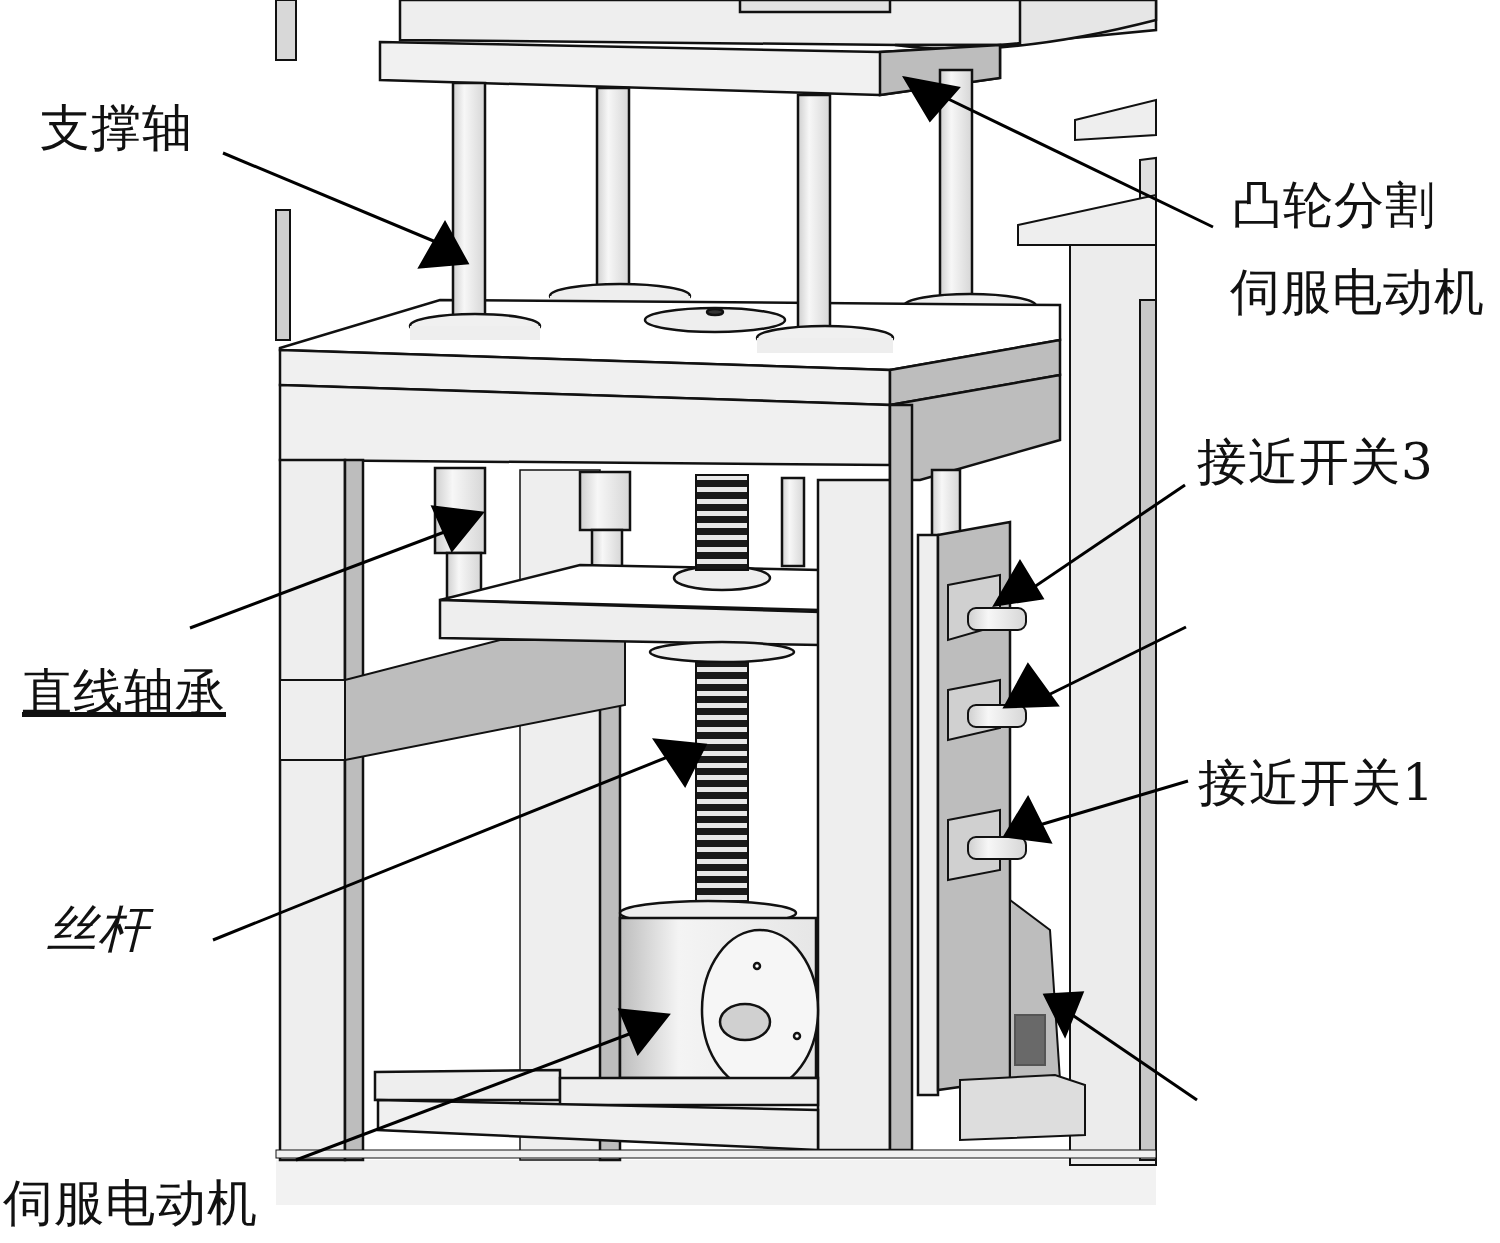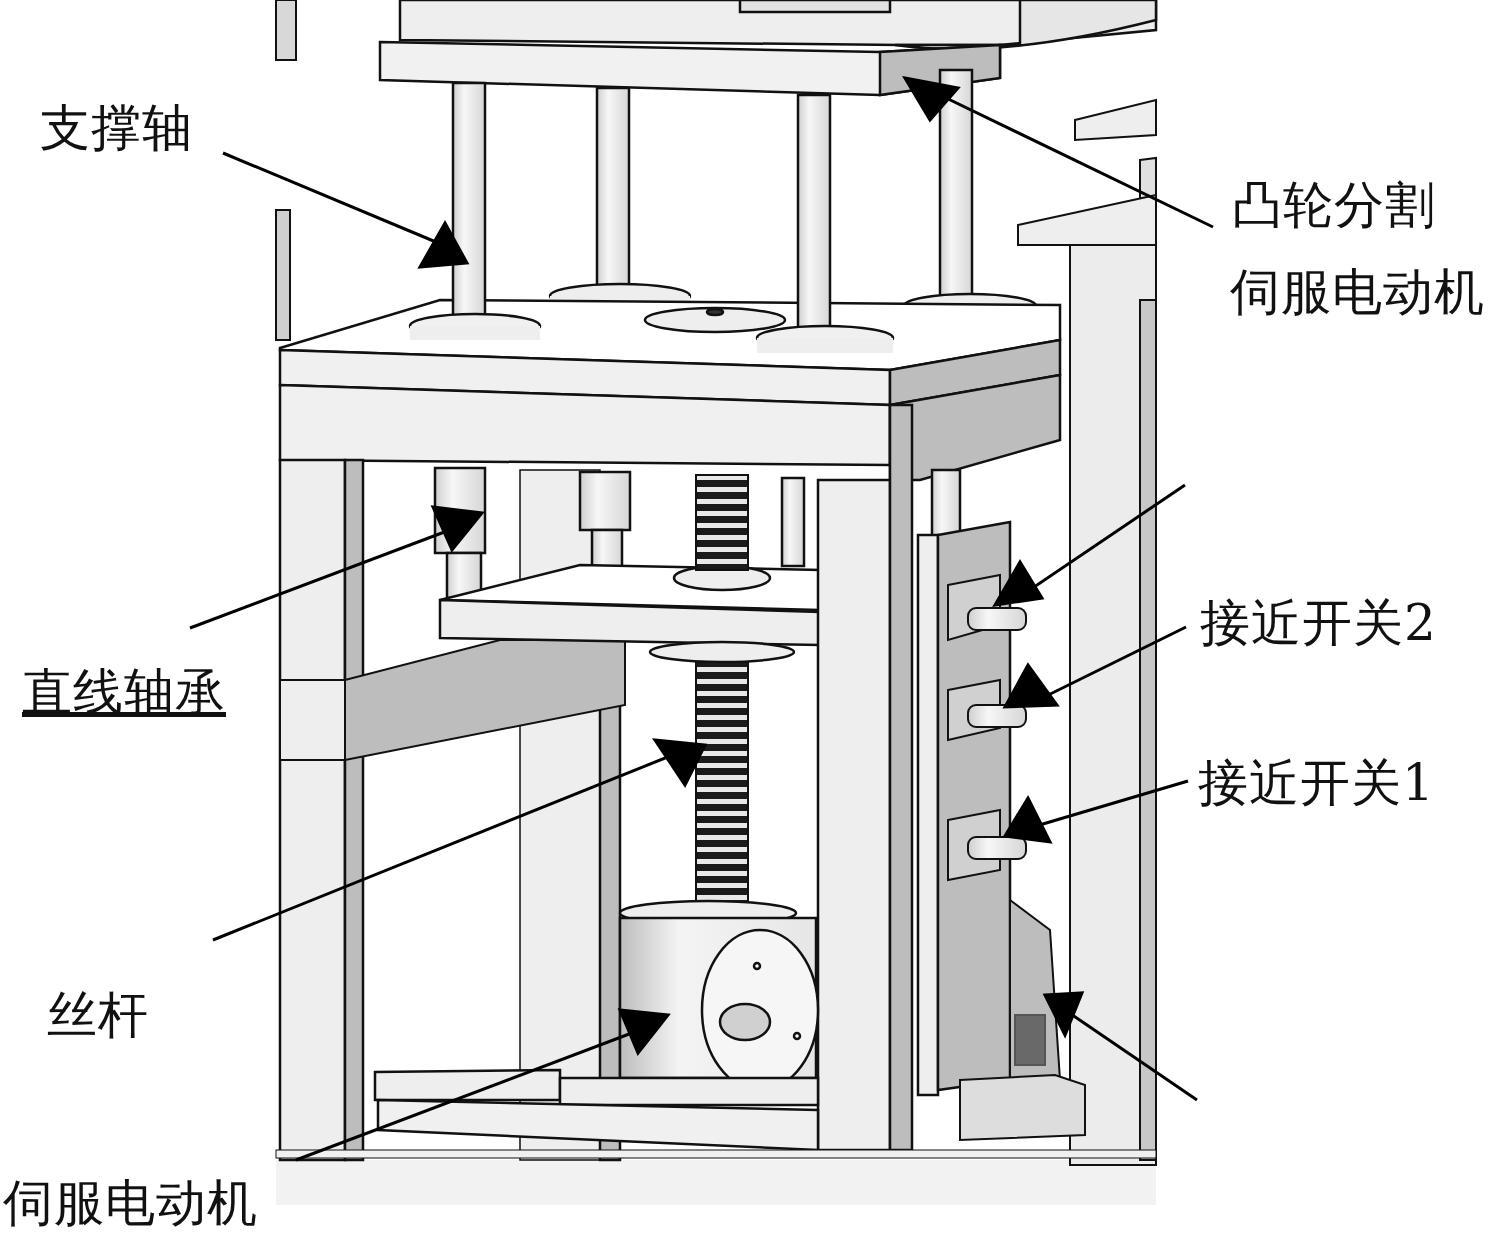--- a/index.html
+++ b/index.html
@@ -207,17 +207,17 @@
         <polygon points="1045,995 1082,993 1065,1035"></polygon>
       </g>
     </g>
   </svg>
 
   
   <div class="label" style="left:40px; top:98px;">支撑轴</div>
   <div class="label" style="left:1232px; top:175px;">凸轮分割</div>
   <div class="label" style="left:1230px; top:262px;">伺服电动机</div>
   <div class="label" style="left:22px; top:662px;text-decoration:underline;">直线轴承</div>
-  <div class="label" style="left:1200px; top:593px;">接近开关2</div>
+  <div class="label" style="left:1197px; top:432px;">接近开关3</div>
   <div class="label" style="left:1198px; top:753px;">接近开关1</div>
-  <div class="label" style="left:47px; top:985px;">丝杆</div>
+  <div class="label" style="left:47px; top:899px;font-style:italic;">丝杆</div>
   <div class="label" style="left:3px; top:1173px;">伺服电动机</div>
 </div>
 
 </body></html>

